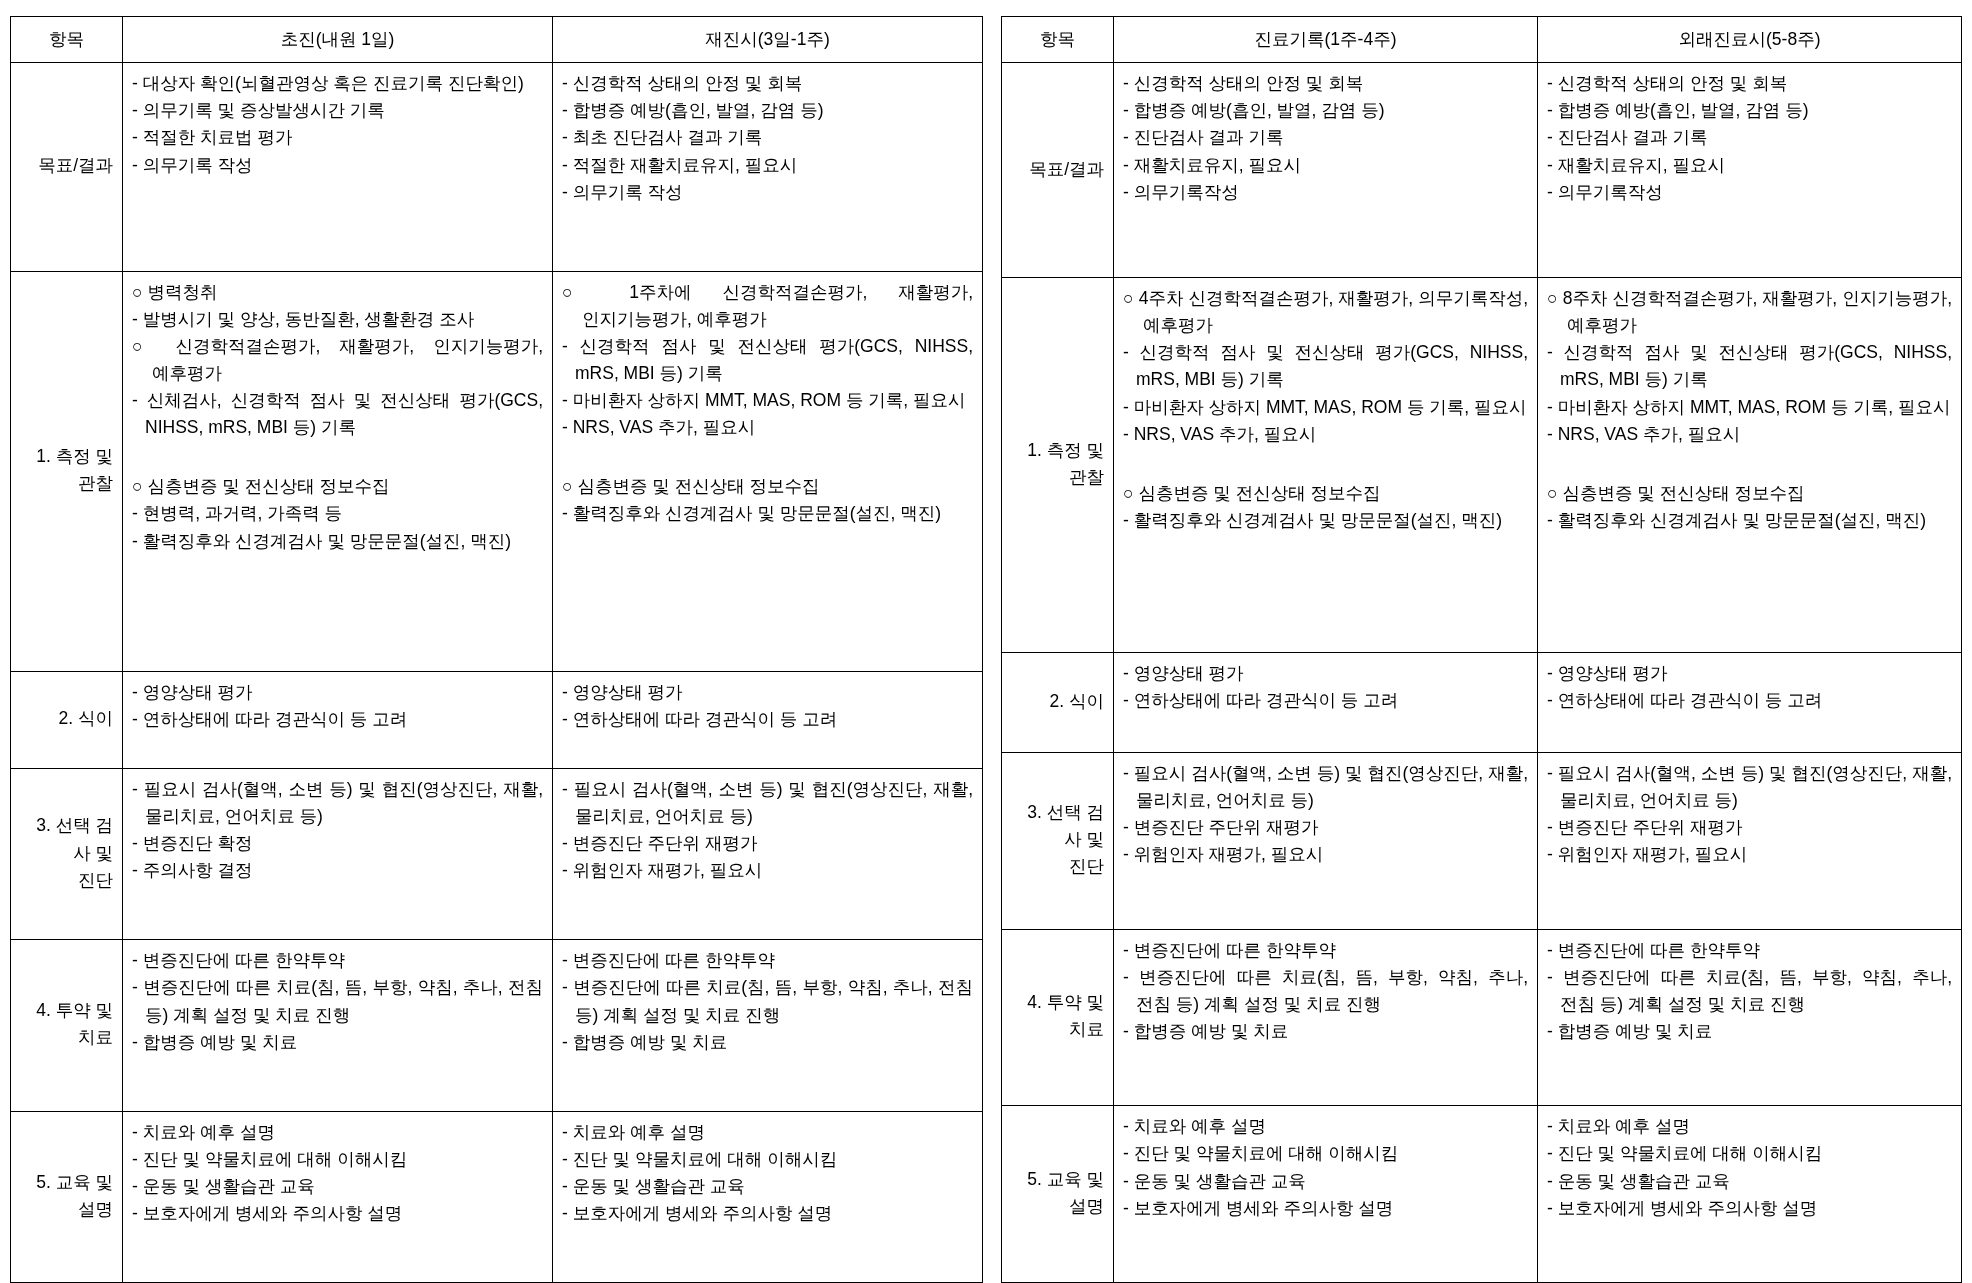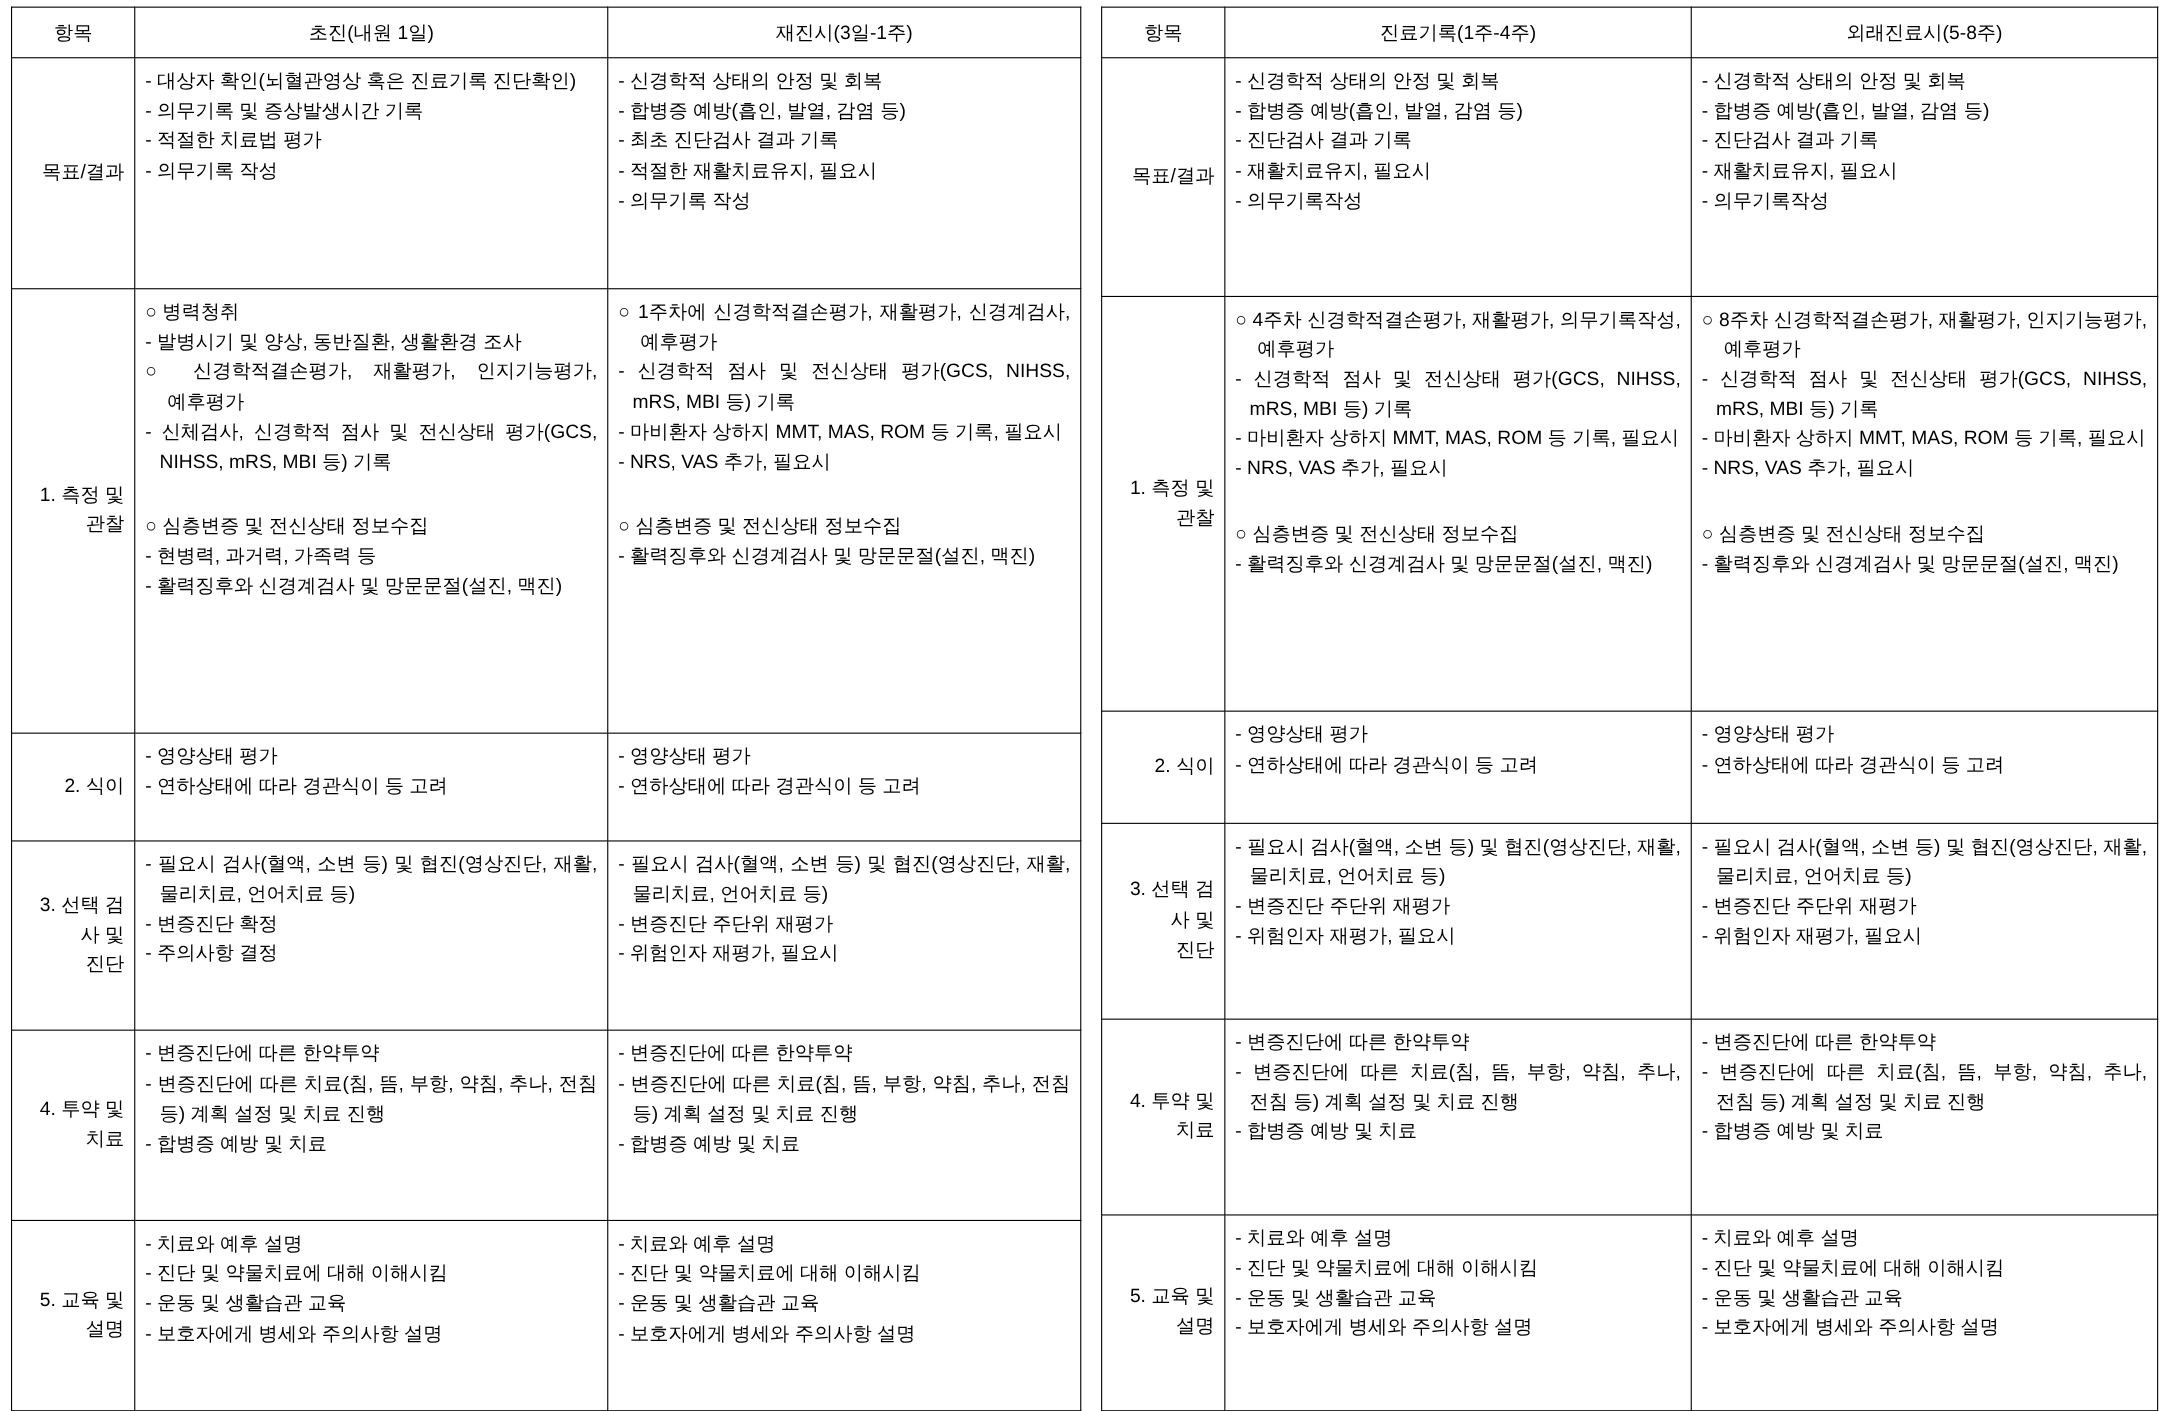--- a/index.html
+++ b/index.html
@@ -11,21 +11,21 @@
     width: 1972px;
     height: 1283px;
     font-family: "Liberation Sans", "DejaVu Sans", sans-serif;
     color: #000000;
     overflow: hidden;
   }
   .page {
     display: flex;
     flex-direction: row;
     gap: 18px;
-    padding: 6px 10px 0 10px;
+    padding: 16px 10px 0 10px;
     box-sizing: border-box;
     width: 1596px;
     height: 1283px;
   }
   table.clp {
     border-collapse: collapse;
     table-layout: fixed;
     font-size: 17.5px;
     line-height: 1.55;
   }
@@ -134,21 +134,21 @@
               <span class="line justify">- 발병시기 및 양상, 동반질환, 생활환경 조사</span>
               <span class="line justify circle">○ 신경학적결손평가, 재활평가, 인지기능평가, 예후평가</span>
               <span class="line justify">- 신체검사, 신경학적 점사 및 전신상태 평가(GCS, NIHSS, mRS, MBI 등) 기록</span>
               <span class="line justify circle gap">○ 심층변증 및 전신상태 정보수집</span>
               <span class="line justify">- 현병력, 과거력, 가족력 등</span>
               <span class="line justify">- 활력징후와 신경계검사 및 망문문절(설진, 맥진)</span>
             </span>
           </td>
           <td>
             <span class="cell-lines">
-              <span class="line justify circle">○ 1주차에 신경학적결손평가, 재활평가, 신경계검사, 예후평가</span>
+              <span class="line justify circle">○ 1주차에 신경학적결손평가, 재활평가, 인지기능평가, 예후평가</span>
               <span class="line justify">- 신경학적 점사 및 전신상태 평가(GCS, NIHSS, mRS, MBI 등) 기록</span>
               <span class="line justify">- 마비환자 상하지 MMT, MAS, ROM 등 기록, 필요시</span>
               <span class="line justify">- NRS, VAS 추가, 필요시</span>
               <span class="line justify circle gap">○ 심층변증 및 전신상태 정보수집</span>
               <span class="line justify">- 활력징후와 신경계검사 및 망문문절(설진, 맥진)</span>
             </span>
           </td>
         </tr>
         <tr>
           <td class="rowhead mid">2. 식이</td>

